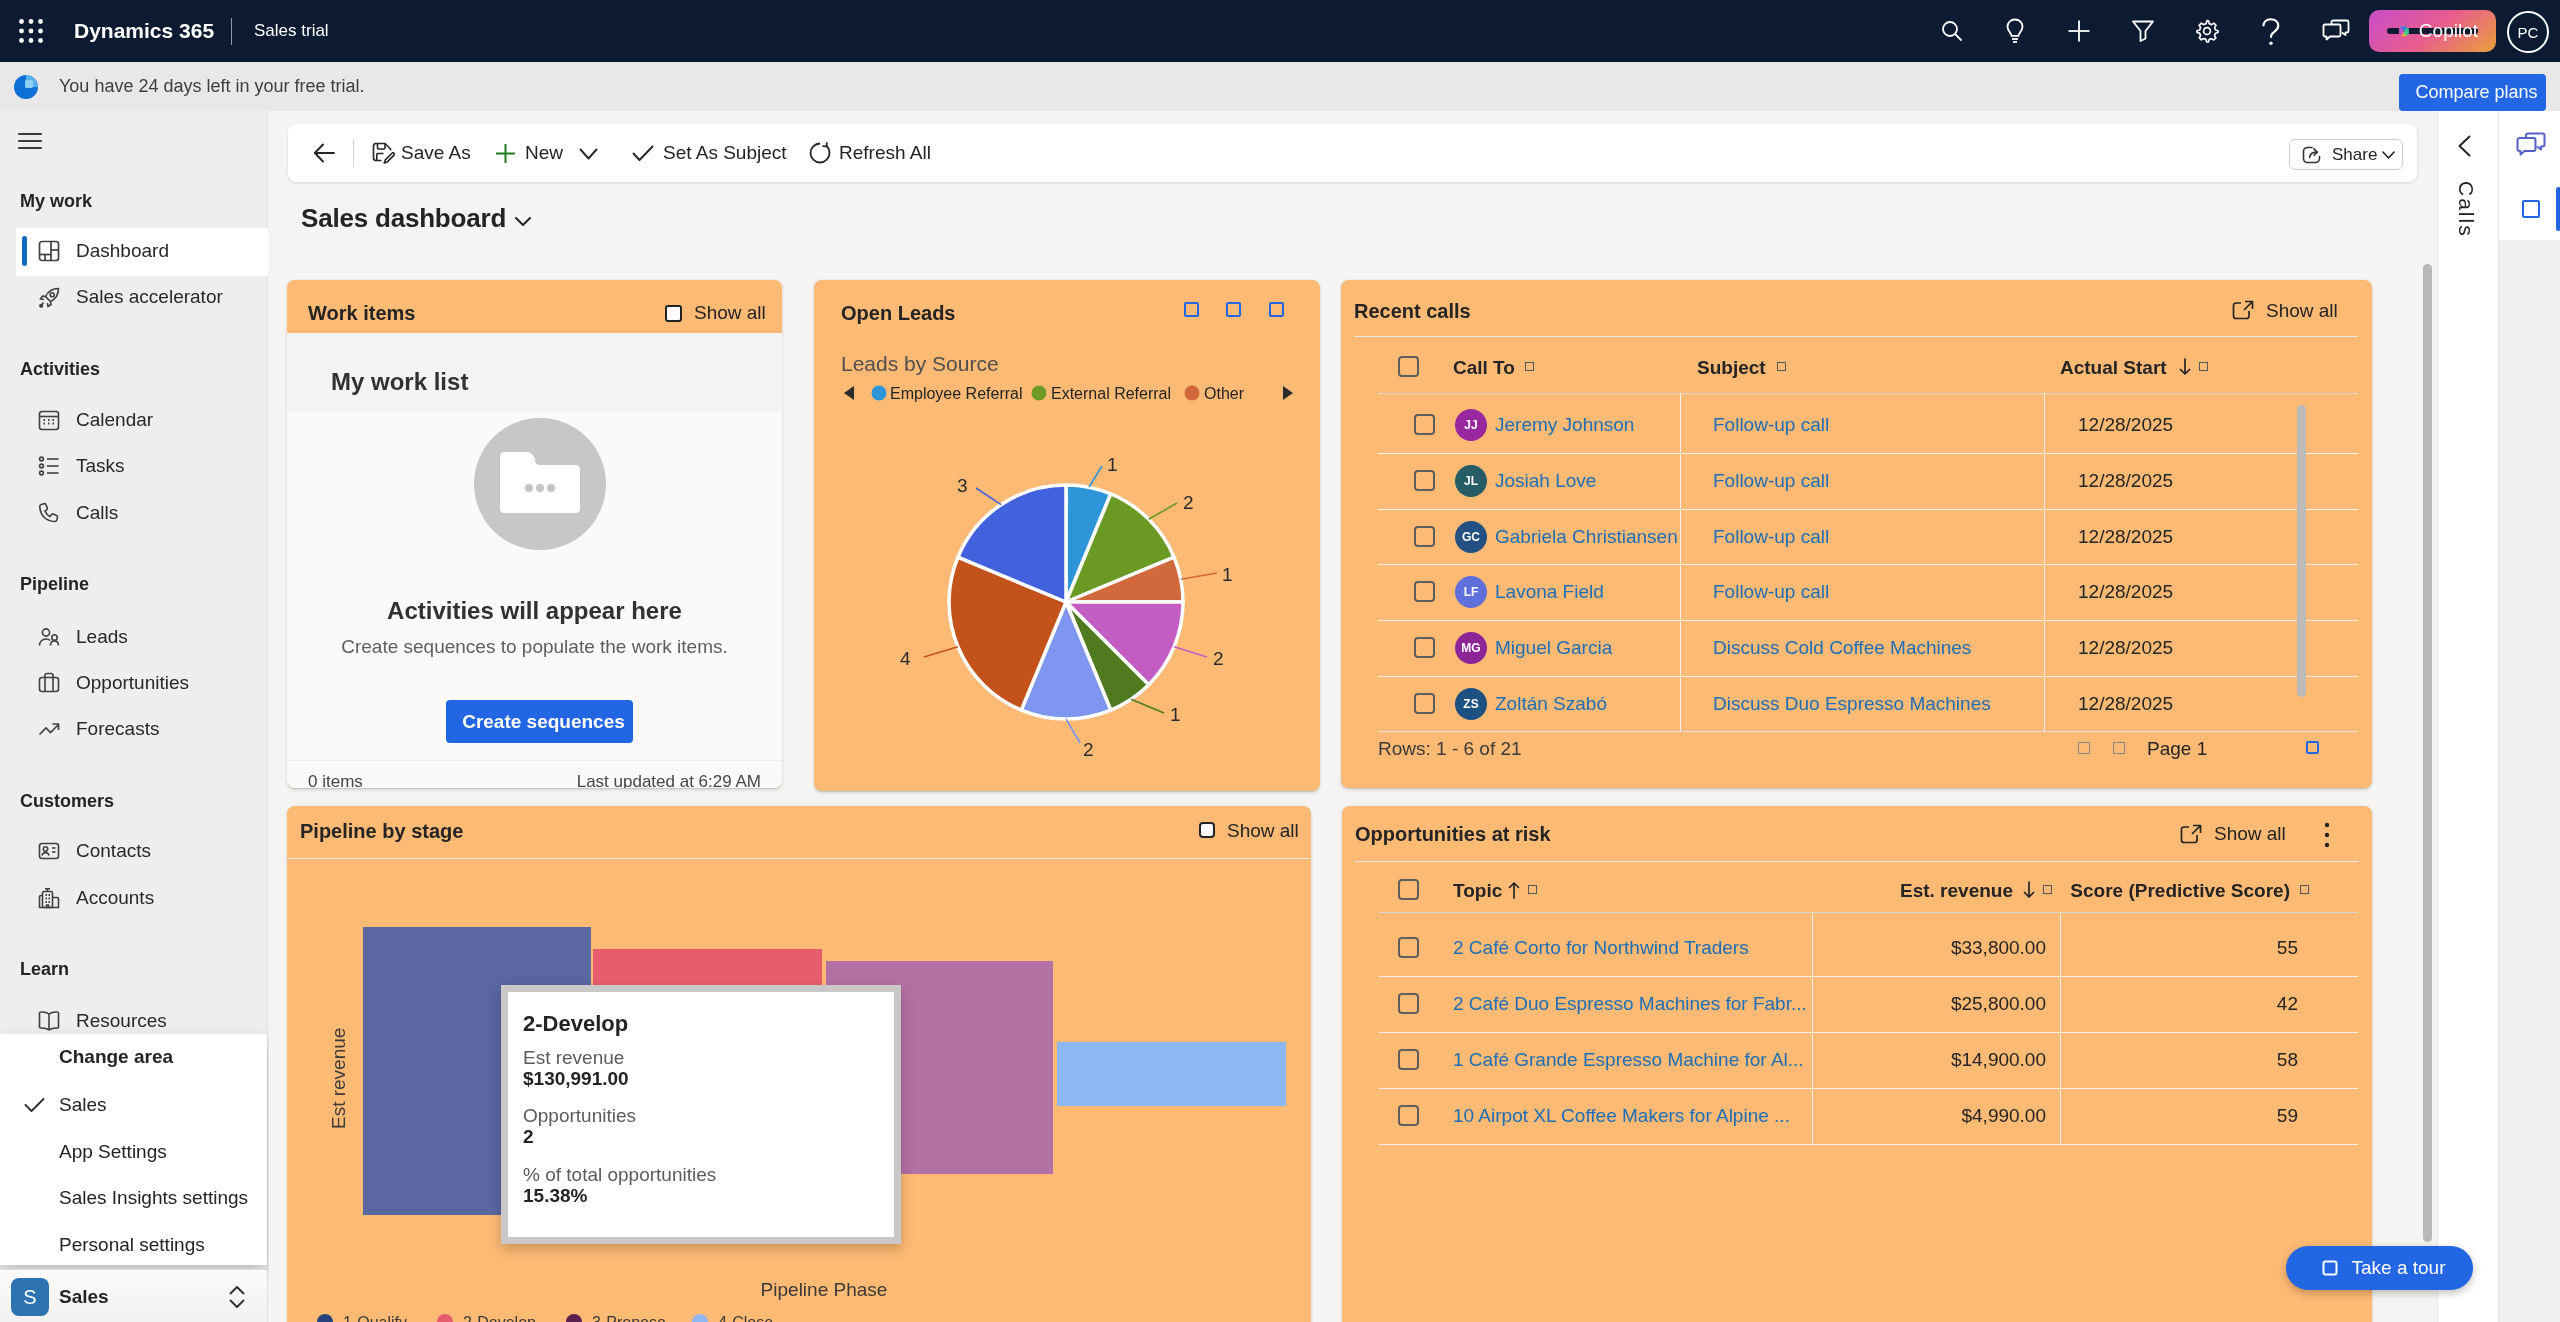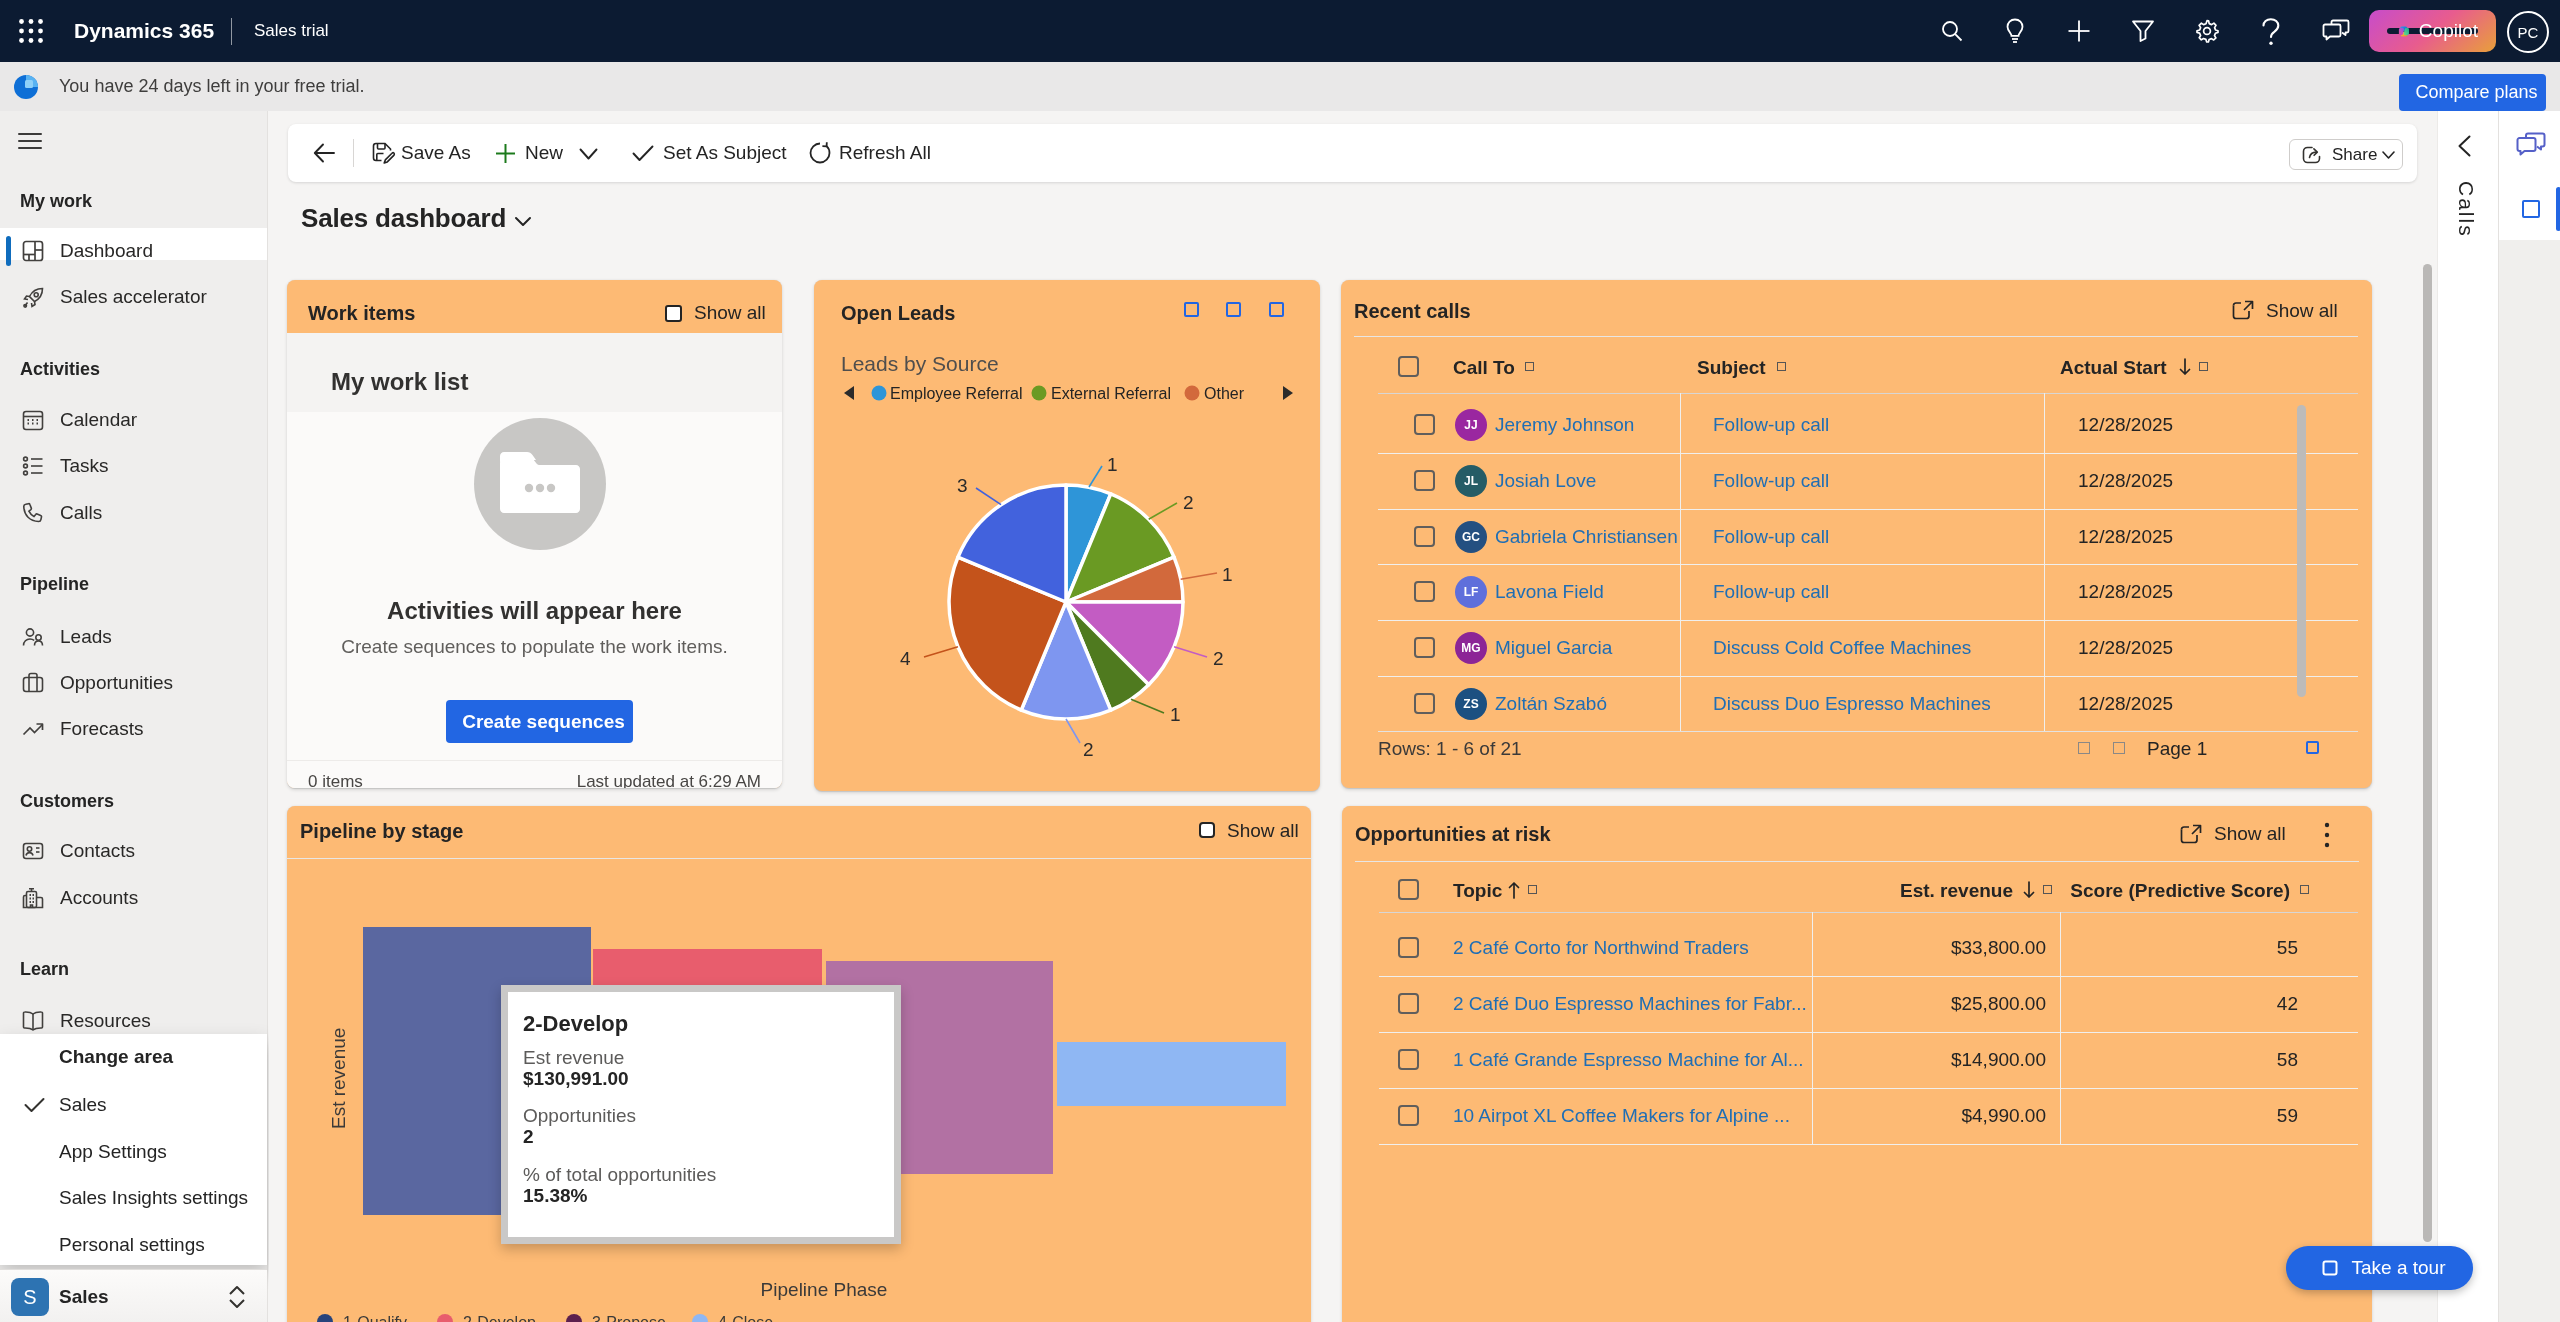--- a/index.html
+++ b/index.html
@@ -102,21 +102,21 @@
     <path d="M13 1 A12 12 0 0 1 25 13 L13 13 Z" fill="#59b3f2"></path>
     <rect x="12" y="6" width="8" height="8" rx="1.5" fill="#8ed0f8"></rect>
   </svg>
   <div class="abs" style="left:59px;top:0;height:49px;line-height:49px;font-size:18px;color:#3f3e3d;">You have 24 days left in your free trial.</div>
   <div class="bluebtn" style="left:2399px;top:12px;width:147px;height:37px;border-radius:4px;font-size:18px;">Compare plans</div>
 </div>
 
 <div class="abs" id="sidebar" style="left:0;top:111px;width:268px;height:1211px;background:#efeeed;border-right:1px solid #e3e1df;">
   <style>
     .navhead { position:absolute; left:20px; font-size:18px; font-weight:bold; color:#242424; }
-    .navitem { position:absolute; left:0; width:267px; height:32px; }
+    .navitem { position:absolute; left:16px; width:267px; height:48px; }
     .navitem .lbl { position:absolute; left:60px; top:0; height:46px; line-height:46px; font-size:19px; color:#292827; }
     .navitem svg { position:absolute; left:22px; top:12px; }
     .popitem { position:absolute; left:59px; font-size:19px; color:#242424; }
   </style>
 
   <svg class="abs" style="left:18px;top:21px" width="24" height="18" viewBox="0 0 24 18">
     <g stroke="#3b3a39" stroke-width="2" stroke-linecap="round">
       <line x1="1" y1="2" x2="23" y2="2"></line>
         <line x1="1" y1="9" x2="23" y2="9"></line>
         <line x1="1" y1="16" x2="23" y2="16"></line>

